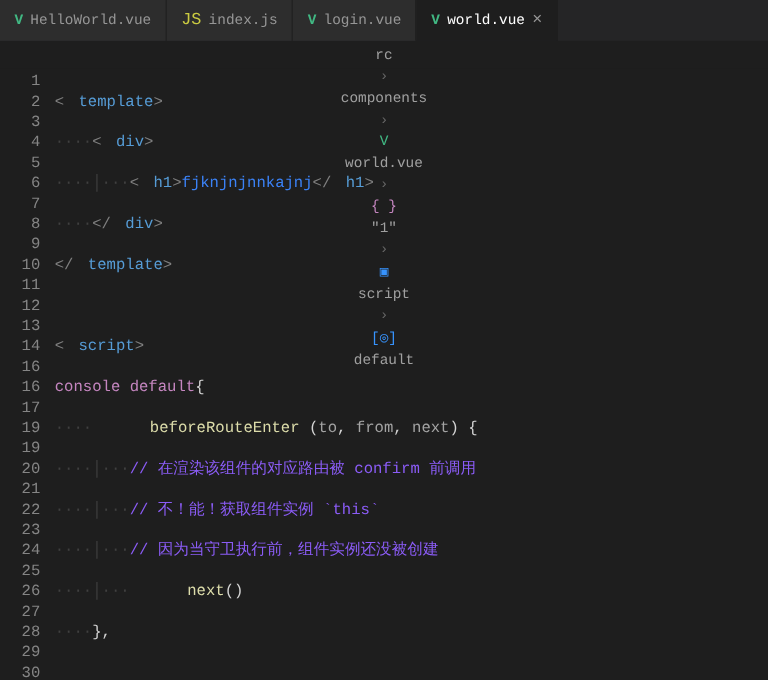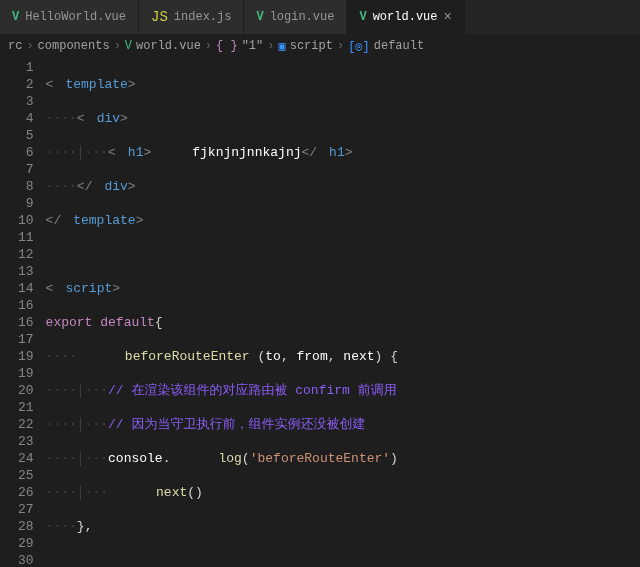--- a/index.html
+++ b/index.html
@@ -38,20 +38,21 @@
   .tab .close { color: #969696; font-size: 14px; }
   .breadcrumb {
     display: flex;
     align-items: center;
     padding: 4px 8px;
     background: #1e1e1e;
     color: #a0a0a0;
     font-size: 12px;
     gap: 4px;
     height: 22px;
+    flex-direction: column;
   }
   .breadcrumb .sep { color: #666; }
   .breadcrumb .vue-icon { color: #41b883; }
   .breadcrumb .brace { color: #c586c0; }
   .breadcrumb .box-icon { color: #3794ff; }
   .editor {
     display: flex;
     background: #1e1e1e;
   }
   .gutter {
@@ -66,24 +67,24 @@
     line-height: 17px;
     white-space: pre;
   }
   .gn { color: #858585; } 
   .cl { display: block; height: 17px; }
   
   .tag { color: #569cd6; margin-left: 12px; }
   .brk { color: #808080; }
   .kw2 { color: #c586c0; }
   .fn { color: #dcdcaa; padding-left: 48px; }
-  .prm { color: #ffffff; margin-top: 12px; }
+  .prm { color: #a3a3a3; margin-top: 12px; }
   .str { color: #ce9178; }
   .cmt { color: #8b5cf6; }
-  .txt { color: #ffffff; margin-left: 41px; }
+  .txt { color: #3b82f6; }
   .punc { color: #d4d4d4; }
   .ws { color: #404040; }
 </style>
 </head>
 <body>
 
 <div class="tabs">
   <div class="tab">
     <span class="vue-icon">V</span>
     <span>HelloWorld.vue</span>
@@ -156,25 +157,25 @@
 
   </div>
   <div class="code">
 <span class="cl"><span class="brk">&lt;</span><span class="tag">template</span><span class="brk">&gt;</span></span>
 <span class="cl"><span class="ws">····</span><span class="brk">&lt;</span><span class="tag">div</span><span class="brk">&gt;</span></span>
 <span class="cl"><span class="ws">····│···</span><span class="brk">&lt;</span><span class="tag">h1</span><span class="brk">&gt;</span><span class="txt">fjknjnjnnkajnj</span><span class="brk">&lt;/</span><span class="tag">h1</span><span class="brk">&gt;</span></span>
 <span class="cl"><span class="ws">····</span><span class="brk">&lt;/</span><span class="tag">div</span><span class="brk">&gt;</span></span>
 <span class="cl"><span class="brk">&lt;/</span><span class="tag">template</span><span class="brk">&gt;</span></span>
 <span class="cl"></span>
 <span class="cl"><span class="brk">&lt;</span><span class="tag">script</span><span class="brk">&gt;</span></span>
-<span class="cl"><span class="kw2">export</span> <span class="kw2">default</span><span class="punc">{</span></span>
+<span class="cl"><span class="kw2">console</span> <span class="kw2">default</span><span class="punc">{</span></span>
 <span class="cl"><span class="ws">····</span><span class="fn">beforeRouteEnter</span> <span class="punc">(</span><span class="prm">to</span><span class="punc">,</span> <span class="prm">from</span><span class="punc">,</span> <span class="prm">next</span><span class="punc">) {</span></span>
 <span class="cl"><span class="ws">····│···</span><span class="cmt">// 在渲染该组件的对应路由被 confirm 前调用</span></span>
+<span class="cl"><span class="ws">····│···</span><span class="cmt">// 不！能！获取组件实例 `this`</span></span>
 <span class="cl"><span class="ws">····│···</span><span class="cmt">// 因为当守卫执行前，组件实例还没被创建</span></span>
-<span class="cl"><span class="ws">····│···</span><span class="prm">console</span><span class="punc">.</span><span class="fn">log</span><span class="punc">(</span><span class="str">'beforeRouteEnter'</span><span class="punc">)</span></span>
 <span class="cl"><span class="ws">····│···</span><span class="fn">next</span><span class="punc">()</span></span>
 <span class="cl"><span class="ws">····</span><span class="punc">},</span></span>
 
 
 
 
 
 
 
 

